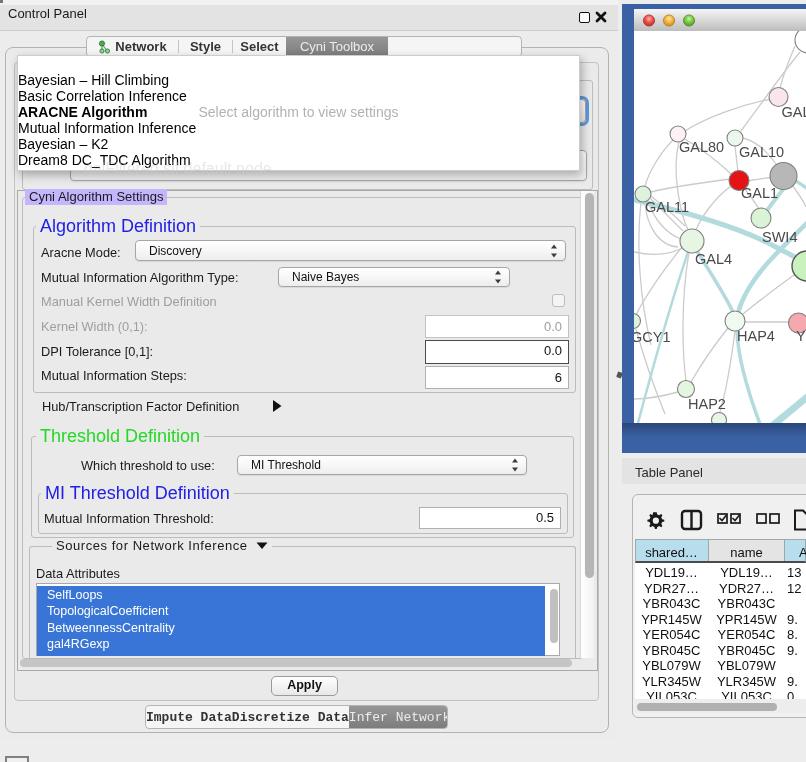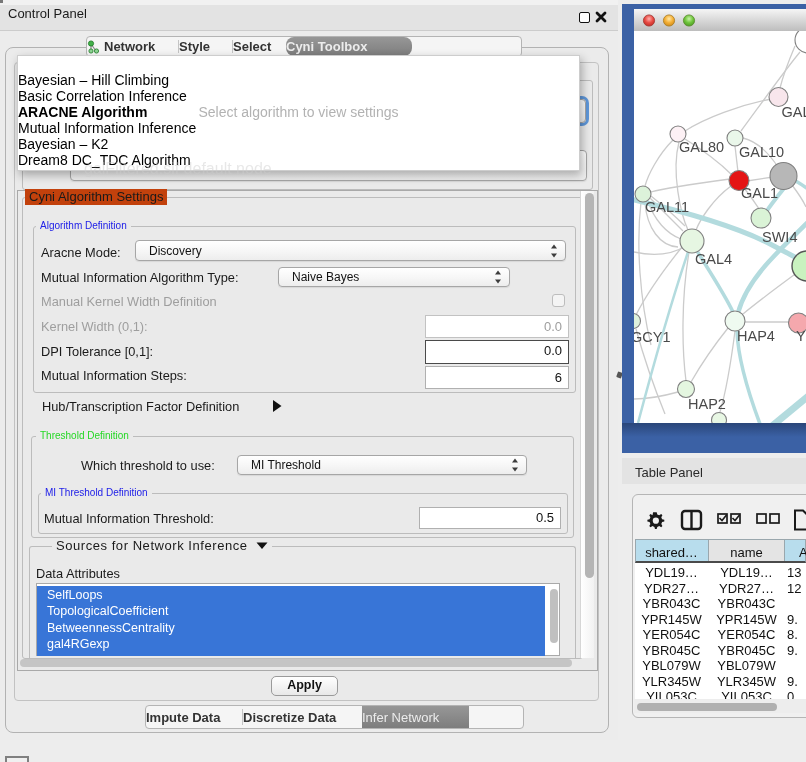--- a/index.html
+++ b/index.html
@@ -1,36 +1,36 @@
 <!DOCTYPE html>
 <html><head>
 <meta charset="utf-8">
 <style>
   html,body{margin:0;padding:0;}
   body{width:806px;height:762px;position:relative;overflow:hidden;background:#ededed;
        font-family:"Liberation Sans", sans-serif;-webkit-font-smoothing:antialiased;}
   .abs{position:absolute;}
   .grp{position:absolute;border:1px solid #bcbcbc;border-radius:3px;}
   .gt{position:absolute;top:-9px;background:#eaeaea;padding:0 4px;font-size:13px;line-height:16px;white-space:nowrap;color:#1a1a1a;}
-  .bt{font-size:10px;}
+  .bt{font-size:18px;}
   .lbl{position:absolute;font-weight:normal;font-size:12.8px;line-height:15px;color:#1a1a1a;white-space:nowrap;}
   .dis{color:#9e9e9e;}
   .fld{position:absolute;background:#fff;border:1px solid #b0b0b0;font-size:13px;color:#111;
        text-align:right;box-sizing:border-box;padding:0 6px 0 0;}
   .combo{position:absolute;background:linear-gradient(#ffffff 0%,#f6f6f6 55%,#ededed 100%);border:1px solid #a6a6a6;
          border-radius:4px;box-sizing:border-box;font-size:12px;color:#111;box-shadow:0 1px 1px rgba(0,0,0,0.08);}
   .combo .tx{position:absolute;left:13px;top:50%;transform:translateY(-50%);white-space:nowrap;}
   .car{position:absolute;right:7px;width:7px;top:50%;transform:translateY(-50%);height:13px;}
   .car:before{content:"";position:absolute;left:0;top:0;border-left:3.5px solid transparent;
       border-right:3.5px solid transparent;border-bottom:4.5px solid #3c3c3c;}
   .car:after{content:"";position:absolute;left:0;bottom:0;border-left:3.5px solid transparent;
       border-right:3.5px solid transparent;border-top:4.5px solid #3c3c3c;}
   .tabstrip{position:absolute;background:#f5f5f5;border:1px solid #b4b4b4;border-radius:4px;
             display:flex;box-sizing:border-box;overflow:hidden;}
-  .tab{font-size:13px;font-weight:bold;color:#333;display:flex;align-items:center;
+  .tab{font-size:13px;font-weight:bold;color:#333;display:flex;align-items:center;justify-content:center;
        white-space:nowrap;position:relative;}
   .tab.sel{background:linear-gradient(#979797,#7d7d7d);color:#ececec;}
   .tsep{width:1px;background:#c4c4c4;margin:3px 0;}
 </style>
 </head>
 <body>
 
 <div class="abs" style="left:0;top:0;width:618px;height:740px;background:#ececec;"></div>
 <div class="abs" style="left:0;top:0;width:618px;height:5px;background:#f1f1f1;"></div>
 <div class="abs" style="left:0;top:5px;width:618px;height:25px;background:#e3e3e3;border-bottom:1px solid #cccccc;"></div>
@@ -52,31 +52,31 @@
       <line x1="4" y1="4" x2="9" y2="11" stroke="#888" stroke-width="1.2"></line>
       <line x1="4" y1="4" x2="4" y2="11" stroke="#888" stroke-width="1.2"></line>
       <circle cx="4" cy="3.5" r="2.6" fill="#43b04a" stroke="#1d7a24" stroke-width="0.8"></circle>
       <circle cx="4" cy="11" r="2.1" fill="#8fd694" stroke="#1d7a24" stroke-width="0.8"></circle>
       <circle cx="9.5" cy="11" r="2.1" fill="#8fd694" stroke="#1d7a24" stroke-width="0.8"></circle>
     </svg>Network</div>
   <div class="tsep"></div>
   <div class="tab" style="width:53px;">Style</div>
   <div class="tsep"></div>
   <div class="tab" style="width:53px;">Select</div>
-  <div class="tab sel" style="width:126px;font-weight:bold;border-radius:8px;">Cyni Toolbox</div>
+  <div class="tab sel" style="width:102px;font-weight:normal;">Cyni Toolbox</div>
 </div>
 
 <div class="grp" style="left:22px;top:80px;width:569px;height:108px;background:#eaeaea;"></div>
 <div class="combo" style="left:70px;top:99px;width:516px;height:24px;box-shadow:0 0 0 3px #5f97d9;"></div>
 <div class="combo" style="left:70px;top:150px;width:517px;height:31px;"></div>
 
 <div class="abs" style="left:17px;top:190px;width:581px;height:481px;border:1px solid #a9a9a9;box-sizing:border-box;"></div>
 
 <div class="grp" style="left:22px;top:197px;width:559px;height:460px;">
-  <span class="gt" style="left:2px;background:#c2410c;">Cyni Algorithm Settings</span>
+  <span class="gt" style="left:2px;background:#c4b5fd;">Cyni Algorithm Settings</span>
 </div>
 
 <div class="grp" style="left:33px;top:226px;width:541px;height:165px;">
   <span class="gt bt" style="left:2px;color:#2020e8;">Algorithm Definition</span>
 </div>
 <div class="lbl" style="left:41px;top:245px;">Aracne Mode:</div>
 <div class="combo" style="left:135px;top:240px;width:431px;height:21px;">
     <span class="tx">Discovery</span>
     <span class="car"></span>
   </div>
@@ -127,21 +127,21 @@
 <div class="abs" style="left:580px;top:191px;width:14px;height:467px;background:linear-gradient(90deg,#ffffff,#f2f2f2);border-left:1px solid #d6d6d6;box-sizing:border-box;"></div>
 
 <div class="abs" style="left:585px;top:193px;width:9px;height:385px;background:#b5b5b5;border-radius:5px;"></div>
 
 <div class="abs" style="left:20px;top:659px;width:552px;height:8px;background:#c5c5c5;border-radius:4px;"></div>
 
 <div class="abs" style="left:271px;top:676px;width:67px;height:20px;background:linear-gradient(#ffffff,#e8e8e8);
      border:1px solid #9a9a9a;border-radius:5px;box-sizing:border-box;text-align:center;
      font-size:12.5px;font-weight:bold;color:#111;line-height:17px;">Apply</div>
 
-<div class="tabstrip" style="left:145px;top:705px;width:379px;height:24px;">
+<div class="tabstrip" style="left:145px;top:705px;width:303px;height:24px;font-family:Liberation Mono, monospace;">
   <div class="tab" style="width:96px;">Impute Data</div>
   <div class="tsep"></div>
   <div class="tab" style="width:119px;">Discretize Data</div>
   <div class="tab sel" style="width:107px;font-weight:normal;">Infer Network</div>
   <div class="tab" style="width:5px;"></div>
 </div>
 
 <div class="abs" style="left:5px;top:756px;width:20px;height:10px;border:2px solid #808080;background:#f0f0f0;"></div>
 
 <div class="abs" style="left:17px;top:55px;width:563px;height:116px;background:#fff;border:1px solid #cdcdcd;

